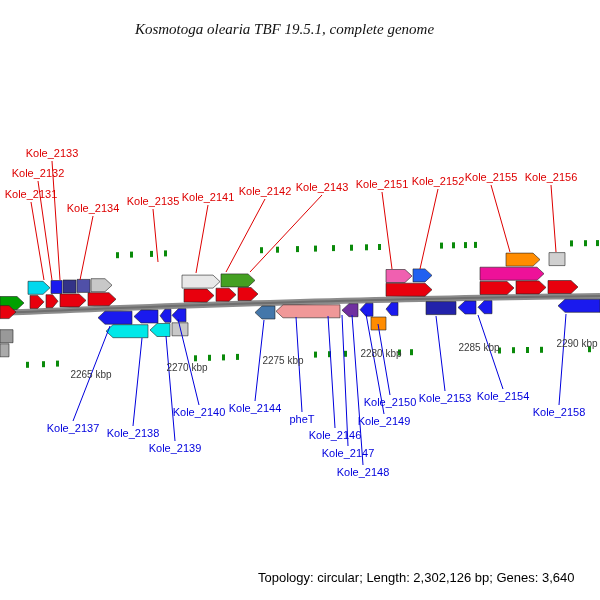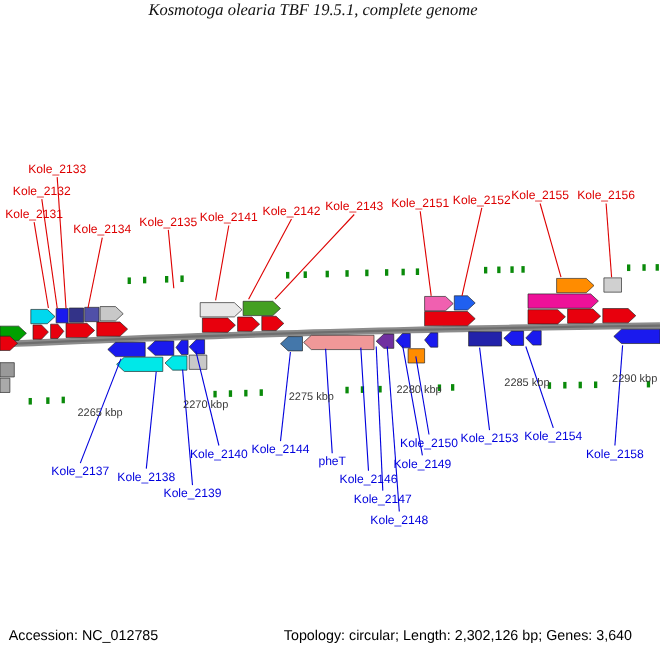--- a/index.html
+++ b/index.html
@@ -1,18 +1,18 @@
 <!DOCTYPE html>
 <html><head>
 <meta charset="utf-8">
 <style>
   html,body{margin:0;padding:0;background:#ffffff;}
   #screen{position:relative;width:600px;height:600px;background:#ffffff;overflow:hidden;
           font-family:"Liberation Sans",sans-serif;}
-  #figure-title{position:absolute;top:2px;left:0;width:569px;text-align:center;
+  #figure-title{position:absolute;top:21px;left:0;width:569px;text-align:center;
           font-family:"Liberation Serif",serif;font-style:italic;font-size:15px;color:#111;}
   #genome-svg{position:absolute;top:0;left:0;}
   .footer-text{position:absolute;top:570px;font-size:13px;color:#000;white-space:nowrap;}
   #accession-text{left:8px;}
   #topology-text{left:258px;}
 </style>
 </head>
 <body>
 
 <div id="screen">
@@ -152,15 +152,14 @@
       <text x="503" y="400" fill="#0000dd" text-anchor="middle" font-size="11" font-family="&quot;Liberation Sans&quot;, sans-serif">Kole_2154</text>
       <line x1="559" y1="405" x2="566" y2="314" stroke="#0000dd" stroke-width="1"></line>
       <text x="559" y="416" fill="#0000dd" text-anchor="middle" font-size="11" font-family="&quot;Liberation Sans&quot;, sans-serif">Kole_2158</text>
       <text x="91" y="378" fill="#3a3a3a" text-anchor="middle" font-size="10" font-family="&quot;Liberation Sans&quot;, sans-serif">2265 kbp</text>
       <text x="187" y="371" fill="#3a3a3a" text-anchor="middle" font-size="10" font-family="&quot;Liberation Sans&quot;, sans-serif">2270 kbp</text>
       <text x="283" y="364" fill="#3a3a3a" text-anchor="middle" font-size="10" font-family="&quot;Liberation Sans&quot;, sans-serif">2275 kbp</text>
       <text x="381" y="357" fill="#3a3a3a" text-anchor="middle" font-size="10" font-family="&quot;Liberation Sans&quot;, sans-serif">2280 kbp</text>
       <text x="479" y="351" fill="#3a3a3a" text-anchor="middle" font-size="10" font-family="&quot;Liberation Sans&quot;, sans-serif">2285 kbp</text>
       <text x="577" y="347" fill="#3a3a3a" text-anchor="middle" font-size="10" font-family="&quot;Liberation Sans&quot;, sans-serif">2290 kbp</text>
     </svg>
-  <div id="accession-text" class="footer-text">Accession: NC_012785</div>
   <div id="topology-text" class="footer-text">Topology: circular; Length: 2,302,126 bp; Genes: 3,640</div>
 </div>
 
 </body></html>

